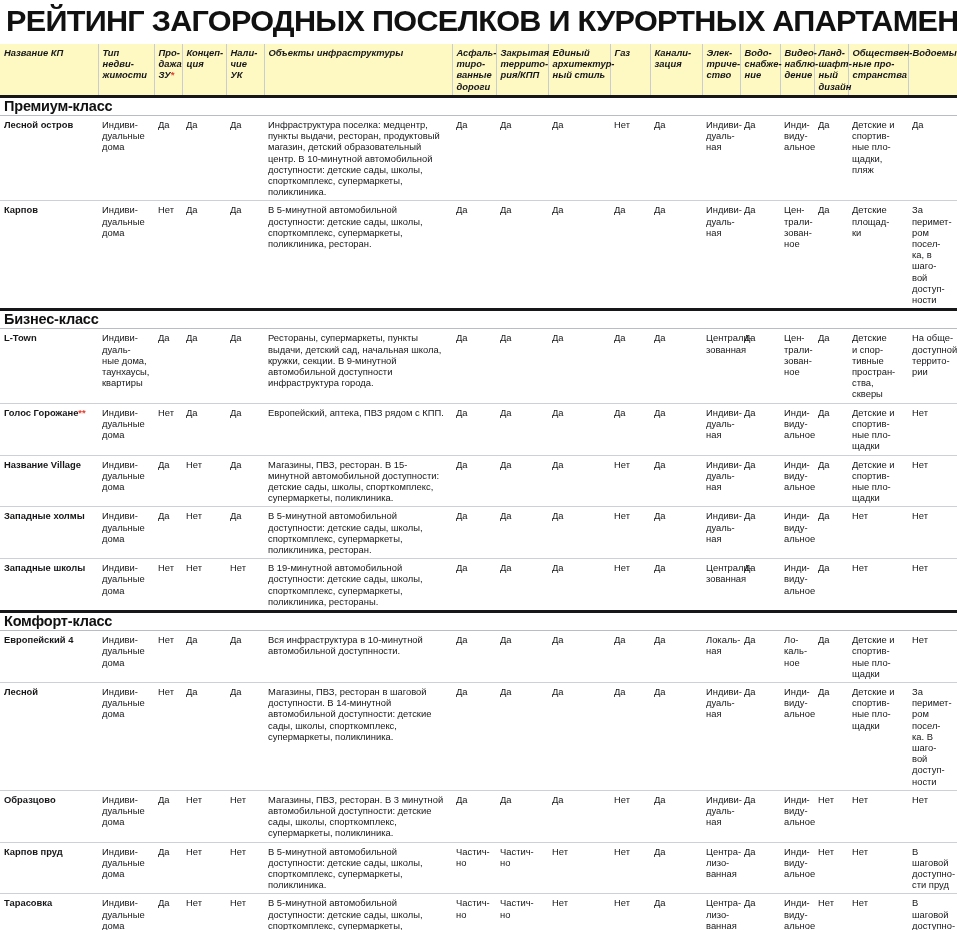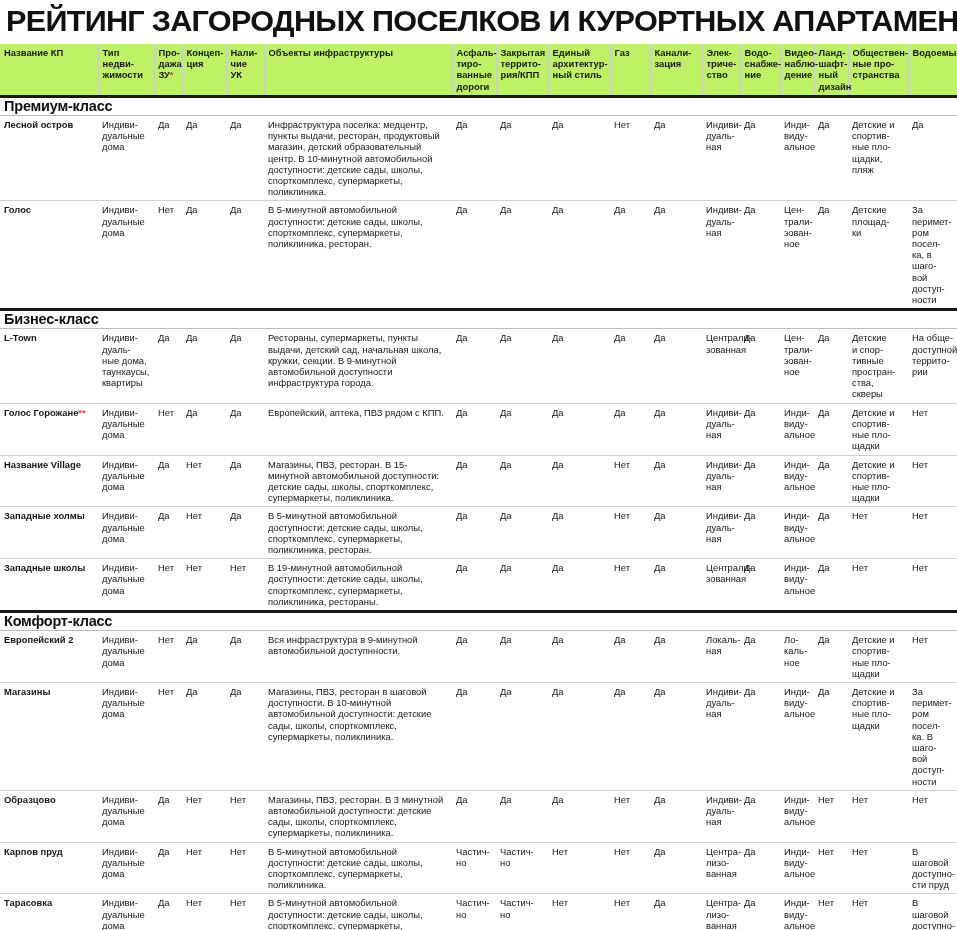--- a/index.html
+++ b/index.html
@@ -45,22 +45,23 @@
   
   thead th {
     color: #1b5e8c;
     font-weight: 700;
     font-size: 9.2px;
     line-height: 10.6px;
     text-align: left;
     border-right: 1px solid #c9cdd2;
     padding-top: 5px;
     padding-bottom: 5px;
-    background: #bef264;
+    background: #fef9c3;
     hyphens: manual;
+    font-style: italic;
   }
   thead tr.headrow { border-bottom: 3px solid #17171a; }
   .star { color: #e23b2e; font-weight: 700; }
 
   
   tr.classrow td {
     font-size: 14.5px;
     font-weight: 700;
     color: #111111;
     padding-top: 3px;
@@ -150,21 +151,21 @@
           <td>Нет</td>
           <td>Да</td>
           <td>Индиви-<br>дуаль-<br>ная</td>
           <td>Да</td>
           <td>Инди-<br>виду-<br>альное</td>
           <td>Да</td>
           <td>Детские и<br>спортив-<br>ные пло-<br>щадки,<br>пляж</td>
           <td>Да</td>
         </tr>
         <tr class="datarow lastofblock">
-          <td class="name">Голос</td>
+          <td class="name">Карпов</td>
           <td>Индиви-<br>дуальные<br>дома</td>
           <td>Нет</td>
           <td>Да</td>
           <td>Да</td>
           <td class="infra">В 5-минутной автомобильной доступности: детские сады, школы, спорткомплекс, супермаркеты, поликлиника, ресторан.</td>
           <td>Да</td>
           <td>Да</td>
           <td>Да</td>
           <td>Да</td>
           <td>Да</td>
@@ -270,45 +271,45 @@
           <td>Да</td>
           <td>Инди-<br>виду-<br>альное</td>
           <td>Да</td>
           <td>Нет</td>
           <td>Нет</td>
         </tr>
         <tr class="classrow topline">
           <td colspan="18">Комфорт-класс</td>
         </tr>
         <tr class="datarow">
-          <td class="name">Европейский 2</td>
-          <td>Индиви-<br>дуальные<br>дома</td>
-          <td>Нет</td>
-          <td>Да</td>
-          <td>Да</td>
-          <td class="infra">Вся инфраструктура в 9-минутной автомобильной доступнности.</td>
+          <td class="name">Европейский 4</td>
+          <td>Индиви-<br>дуальные<br>дома</td>
+          <td>Нет</td>
+          <td>Да</td>
+          <td>Да</td>
+          <td class="infra">Вся инфраструктура в 10-минутной автомобильной доступнности.</td>
           <td>Да</td>
           <td>Да</td>
           <td>Да</td>
           <td>Да</td>
           <td>Да</td>
           <td>Локаль-<br>ная</td>
           <td>Да</td>
           <td>Ло-<br>каль-<br>ное</td>
           <td>Да</td>
           <td>Детские и<br>спортив-<br>ные пло-<br>щадки</td>
           <td>Нет</td>
         </tr>
         <tr class="datarow">
-          <td class="name">Магазины</td>
-          <td>Индиви-<br>дуальные<br>дома</td>
-          <td>Нет</td>
-          <td>Да</td>
-          <td>Да</td>
-          <td class="infra">Магазины, ПВЗ, ресторан в шаговой доступности. В 10-минутной автомобильной доступности: детские сады, школы, спорткомплекс, супермаркеты, поликлиника.</td>
+          <td class="name">Лесной</td>
+          <td>Индиви-<br>дуальные<br>дома</td>
+          <td>Нет</td>
+          <td>Да</td>
+          <td>Да</td>
+          <td class="infra">Магазины, ПВЗ, ресторан в шаговой доступности. В 14-минутной автомобильной доступности: детские сады, школы, спорткомплекс, супермаркеты, поликлиника.</td>
           <td>Да</td>
           <td>Да</td>
           <td>Да</td>
           <td>Да</td>
           <td>Да</td>
           <td>Индиви-<br>дуаль-<br>ная</td>
           <td>Да</td>
           <td>Инди-<br>виду-<br>альное</td>
           <td>Да</td>
           <td>Детские и<br>спортив-<br>ные пло-<br>щадки</td>

